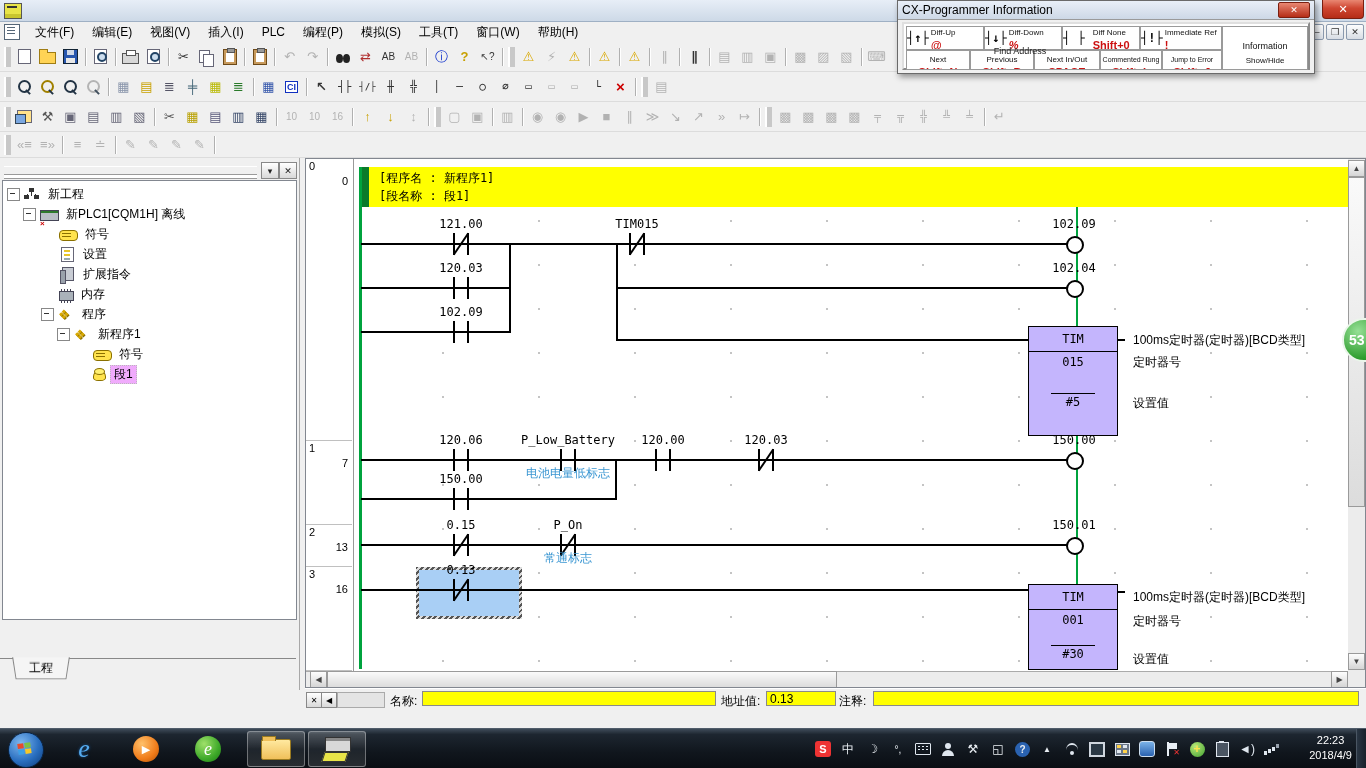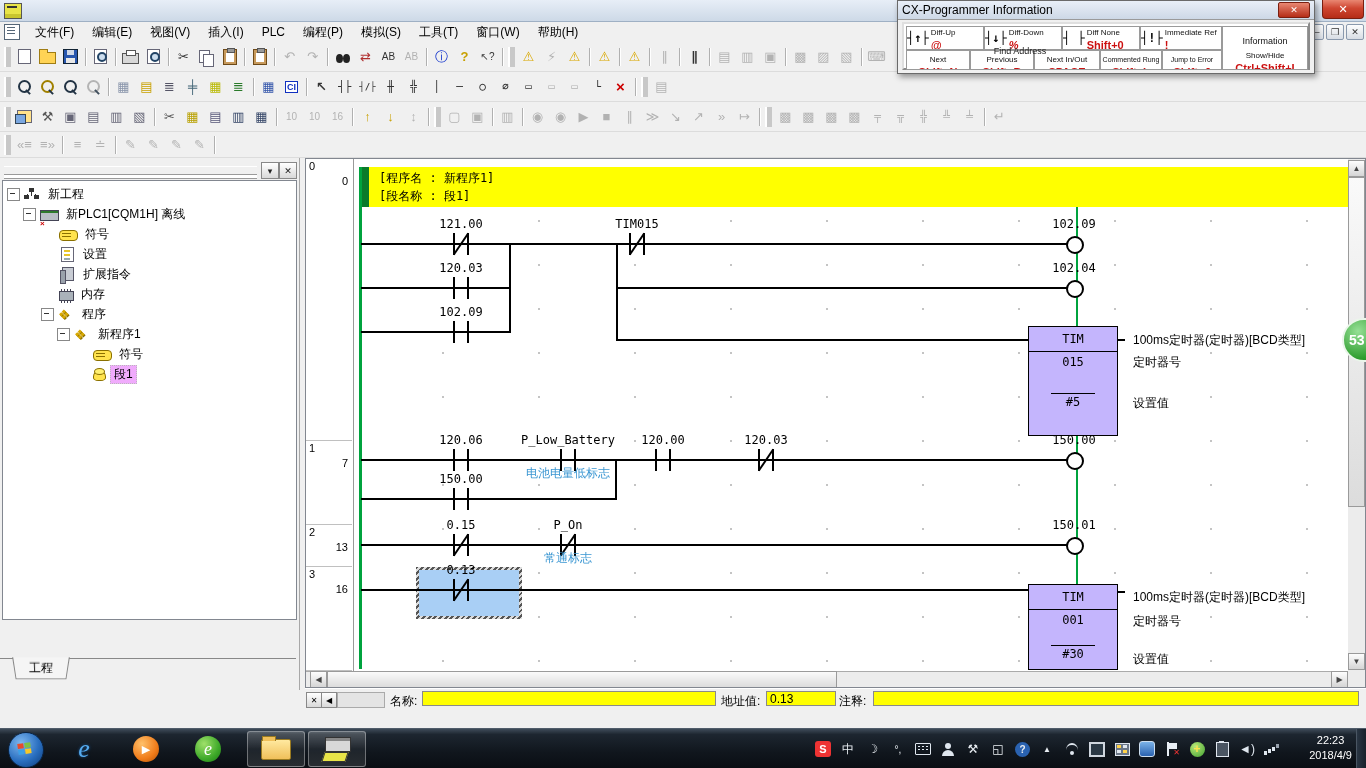--- a/index.html
+++ b/index.html
@@ -755,29 +755,29 @@
         <span style="margin-left:2px"><span class="plab">Diff-Up</span><br>
         <span class="pkey" style="font-style:italic">@</span></span>
       </div>
       <div class="pc" style="left:80px;top:2px;width:78px;height:24px;display:flex;align-items:center">
         <span class="sym">┤↓├</span>
         <span style="margin-left:2px"><span class="plab">Diff-Down</span><br>
         <span class="pkey" style="font-style:italic">%</span></span>
       </div>
       <div class="pc" style="left:158px;top:2px;width:78px;height:24px;display:flex;align-items:center">
         <span class="sym">┤ ├</span>
-        <span style="margin-left:2px"><span class="plab">Diff None</span><br>
+        <span style="margin-left:8px"><span class="plab">Diff None</span><br>
         <span class="pkey">Shift+0</span></span>
       </div>
       <div class="pc" style="left:236px;top:2px;width:82px;height:24px;display:flex;align-items:center">
         <span class="sym">┤!├</span>
         <span style="margin-left:2px"><span class="plab">Immediate Ref</span><br>
         <span class="pkey">!</span></span>
       </div>
-      <div class="pc" style="left:318px;top:2px;width:86px;height:44px;text-align:center;padding-top:6px">
+      <div class="pc" style="left:318px;top:2px;width:86px;height:44px;text-align:center;padding-top:11px">
         <span class="plab" style="font-size:9px">Information</span><br>
         <span class="plab" style="font-size:8px">Show/Hide</span><br>
         <span class="pkey">Ctrl+Shift+I</span>
       </div>
       <div id="findaddr">Find Address</div>
       <div class="pc" style="left:2px;top:26px;width:64px;height:20px;text-align:center">
         <span class="plab">Next</span><br>
         <span class="pkey">Shift+N</span>
       </div>
       <div class="pc" style="left:66px;top:26px;width:64px;height:20px;text-align:center">

